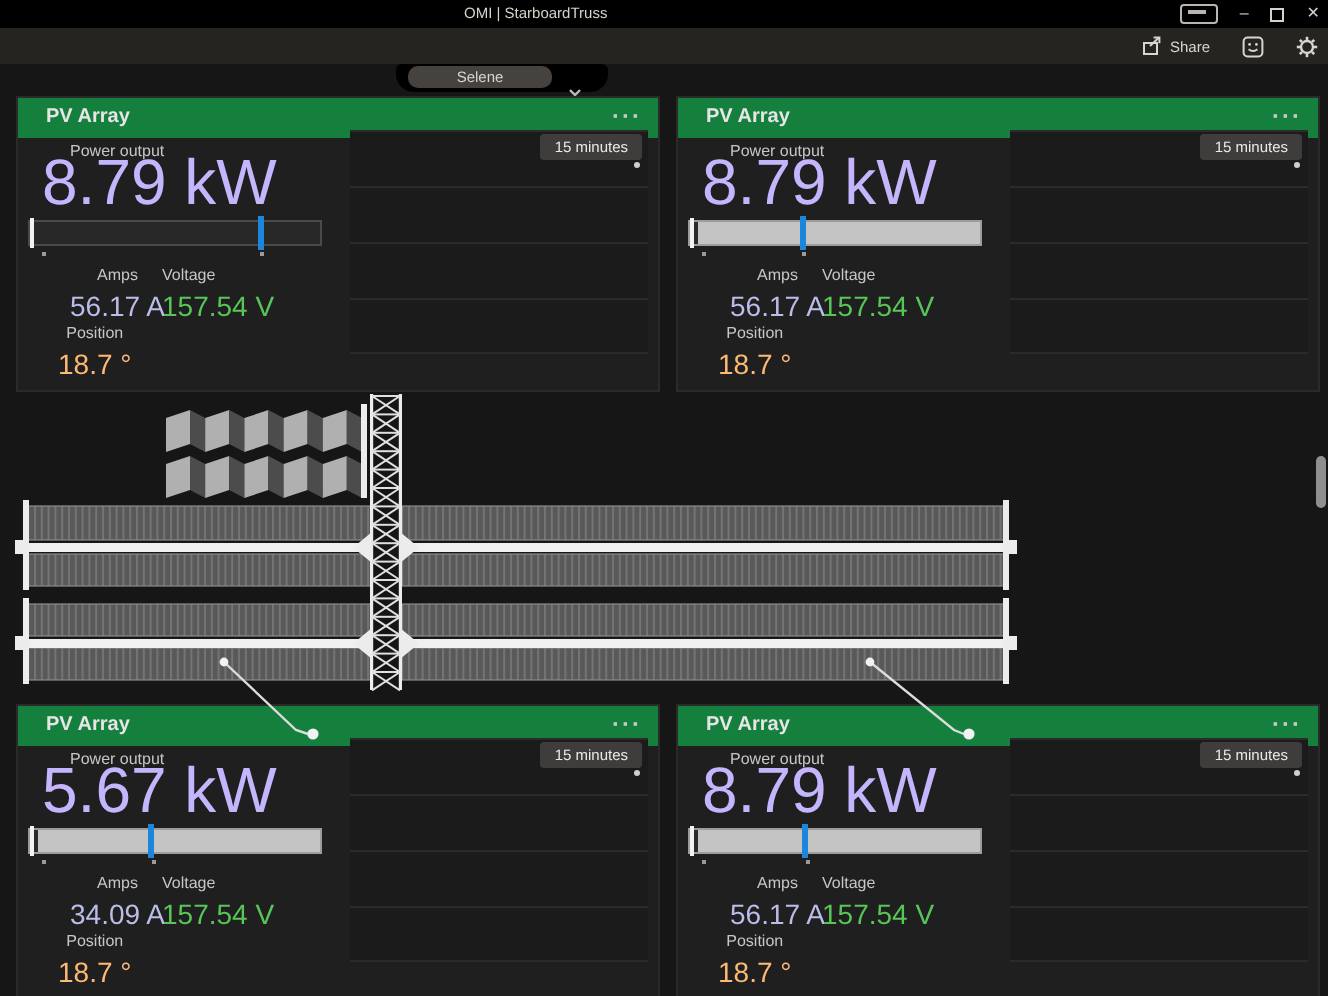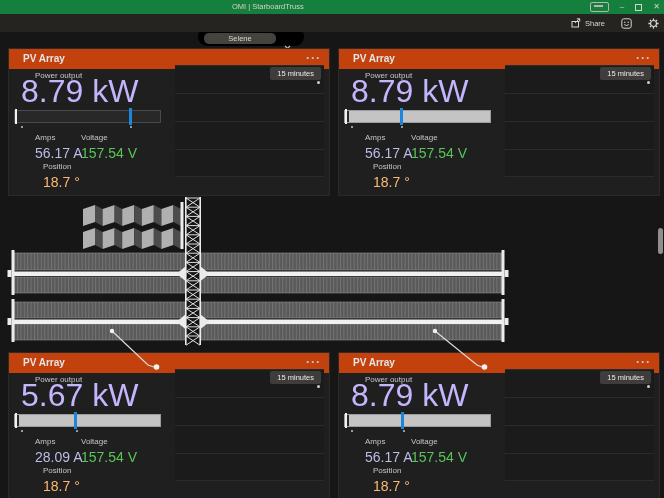--- a/index.html
+++ b/index.html
@@ -1,20 +1,20 @@
 <!DOCTYPE html>
 <html><head>
 <meta charset="utf-8">
 <style>
   html,body{margin:0;padding:0;background:#000;}
   #app{position:relative;width:664px;height:498px;overflow:hidden;background:#161616;
        font-family:"Liberation Sans","DejaVu Sans",sans-serif;color:#ddd;}
 
   
-  .titlebar{position:absolute;left:0;top:0;width:664px;height:14px;background:#15803d;}
+  .titlebar{position:absolute;left:0;top:0;width:664px;height:14px;background:#000000;}
   .window-title{position:absolute;left:232px;top:0;line-height:14px;font-size:7.5px;color:#d6d2cc;}
   .win-controls{position:absolute;right:4px;top:0;height:14px;display:flex;align-items:center;gap:11px;}
   .app-badge{width:17px;height:8px;border:1px solid #b9b5af;border-radius:2px;position:relative;}
   .app-badge::after{content:"";position:absolute;left:3px;top:2px;width:9px;height:2px;background:#b9b5af;}
   .winbtn{font-size:8px;color:#d6d2cc;line-height:14px;cursor:default;}
   .restore-sq{width:5px;height:5px;border:1px solid #d6d2cc;}
 
   
   .toolbar{position:absolute;left:0;top:14px;width:664px;height:18px;background:#262420;}
   .toolbar-right{position:absolute;right:5px;top:0;height:18px;display:flex;align-items:center;gap:16px;}
@@ -27,30 +27,30 @@
             border-radius:3px 3px 9px 9px;}
   .tab{position:absolute;left:6px;top:1px;width:72px;height:11px;background:#46433f;border-radius:5px;
        font-size:7.5px;color:#d8d5d0;text-align:center;line-height:11px;}
   .tab-chevron{position:absolute;left:86px;top:4px;}
 
   
   .card{position:absolute;width:322px;height:148px;background:#1f1f1f;border:1px solid #2a2a2a;
         box-sizing:border-box;}
   .card.c0{left:8px;top:48px;} .card.c1{left:338px;top:48px;}
   .card.c2{left:8px;top:352px;} .card.c3{left:338px;top:352px;}
-  .card-header{position:absolute;left:0;top:0;right:0;height:20px;background:#c2410c;}
+  .card-header{position:absolute;left:0;top:0;right:0;height:20px;background:#15803d;}
   .card-title{position:absolute;left:14px;top:0;line-height:20px;font-size:10px;font-weight:bold;color:#e6e6e6;}
   .card-menu{position:absolute;right:8px;top:0;line-height:18px;font-size:12px;font-weight:bold;
              letter-spacing:1px;color:#c9c9c9;cursor:default;}
   .label{font-size:8px;color:#c6c6c6;}
   .power-label{position:absolute;left:26px;top:22px;}
   .power-value{position:absolute;left:12px;top:25px;font-size:32px;font-weight:300;color:#c4b5fd;
                line-height:34px;white-space:nowrap;}
   .metric{position:absolute;}
-  .m-amps{left:26px;top:84px;} .m-volt{left:72px;top:84px;} .m-pos{left:34px;top:113px;}
+  .m-amps{left:26px;top:84px;text-align:center;} .m-volt{left:72px;top:84px;} .m-pos{left:20px;top:113px;text-align:center;}
   .metric .value{font-size:14px;margin-top:3px;white-space:nowrap;}
   .amps-value{color:#b9bde8;} .volt-value{color:#57c657;} .pos-value{color:#fdba74;}
 
   
   .slider{position:absolute;left:5px;top:61px;width:147px;height:13px;}
   .slider .track{position:absolute;left:0;top:0;width:100%;height:100%;background:#282828;
                  border:1px solid #4a4a4a;box-sizing:border-box;}
   .slider.light .track{background:linear-gradient(90deg,#2a2a2a 0 4px,#c4c4c4 4px);border-color:#9c9c9c;}
   .tick{position:absolute;}
   .tick.min{left:1px;top:-1px;width:2px;height:15px;background:#f2f2f2;}
@@ -213,21 +213,21 @@
     <div class="power-value">5.67 kW</div>
     <div class="slider light">
       <div class="track"></div>
       <span class="tick min"></span>
       <span class="tick cur" style="left: 42%;"></span>
       <span class="sdot d1"></span>
       <span class="sdot d2" style="left: 42%;"></span>
     </div>
     <div class="metric m-amps">
       <div class="label">Amps</div>
-      <div class="value amps-value">28.09 A</div>
+      <div class="value amps-value">34.09 A</div>
     </div>
     <div class="metric m-volt">
       <div class="label">Voltage</div>
       <div class="value volt-value">157.54 V</div>
     </div>
     <div class="metric m-pos">
       <div class="label">Position</div>
       <div class="value pos-value">18.7 °</div>
     </div>
     <div class="chart">

